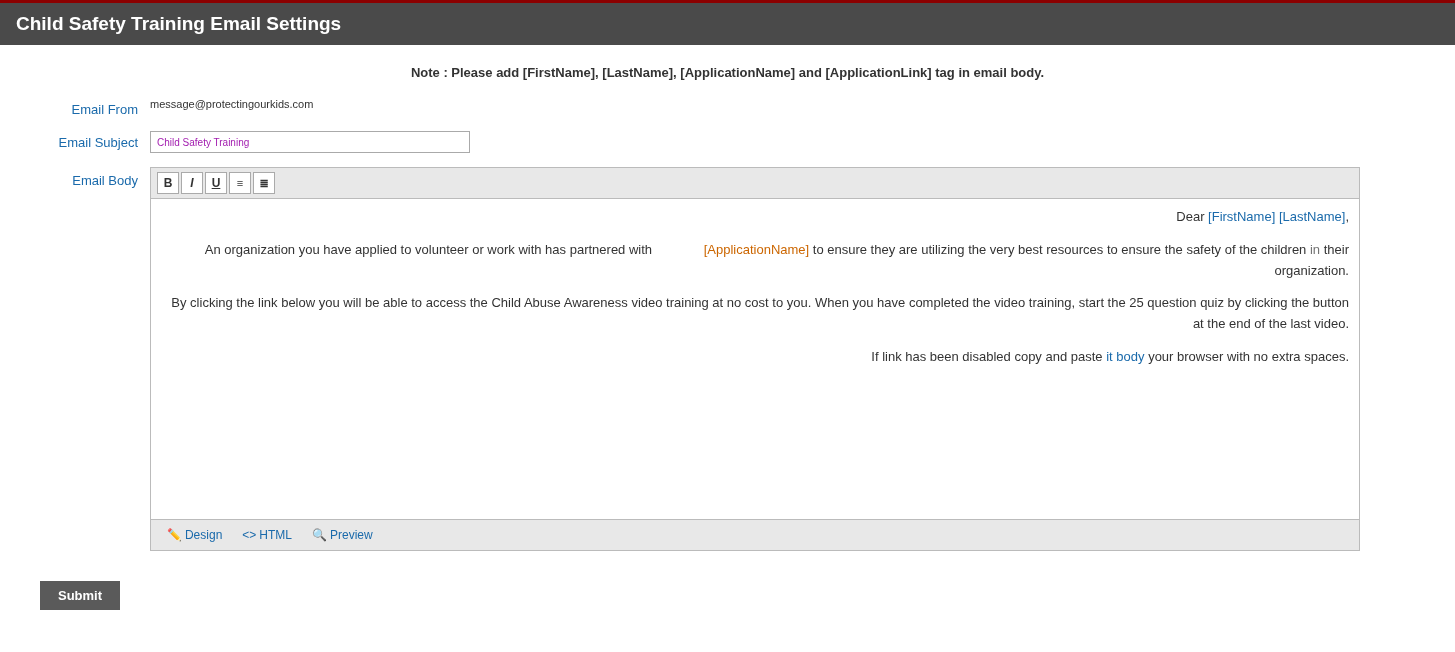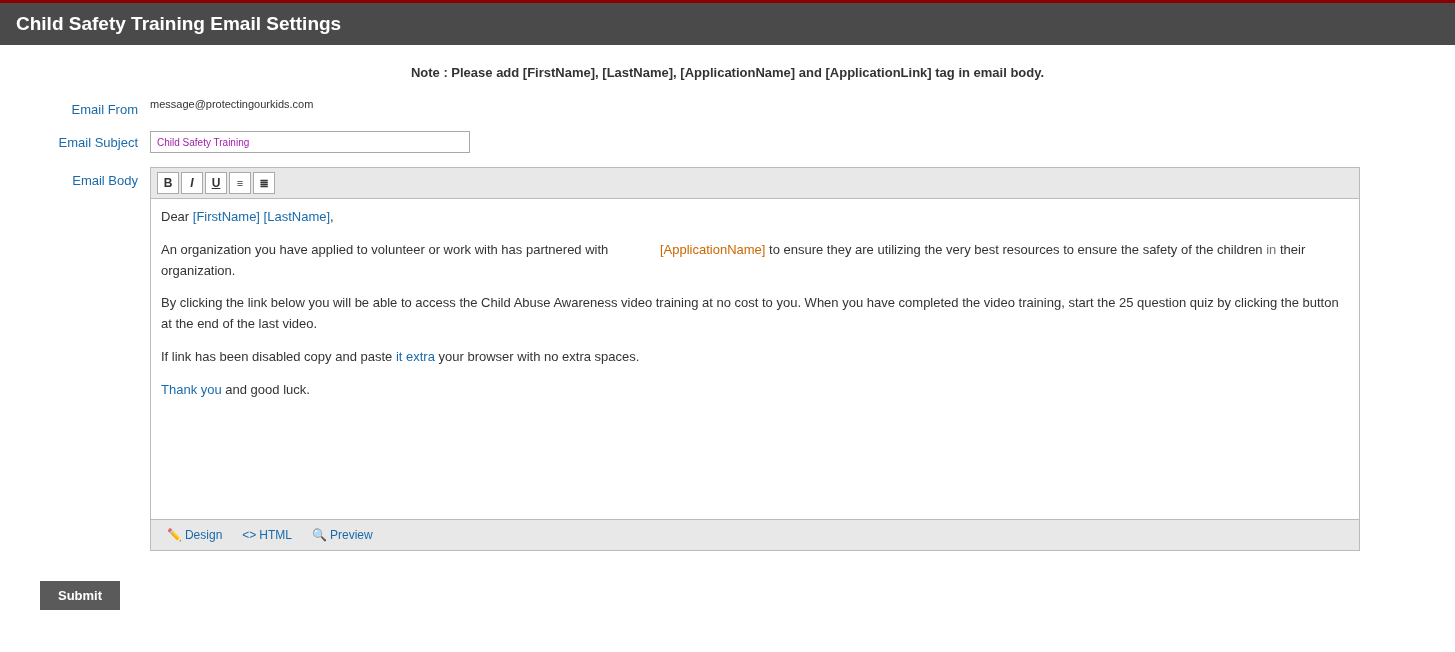--- a/index.html
+++ b/index.html
@@ -100,20 +100,21 @@
     .editor-body {
       padding: 8px 10px;
       min-height: 320px;
       font-size: 13px;
       line-height: 1.6;
       color: #333;
     }
 
     .editor-body p {
       margin-bottom: 12px;
+      text-align: right;
     }
 
     .text-blue { color: #1a6aab; }
     .text-orange { color: #cc6600; padding-left: 48px; }
     .text-green { color: #737373; }
 
     .editor-footer {
       background: #e8e8e8;
       border-top: 1px solid #bbb;
       padding: 5px 8px;
@@ -195,24 +196,21 @@
         <p>
           Dear <span class="text-blue">[FirstName]</span> <span class="text-blue">[LastName]</span>,
         </p>
         <p>
           An organization you have applied to volunteer or work with has partnered with <span class="text-orange">[ApplicationName]</span> to ensure they are utilizing the very best resources to ensure the safety of the children <span class="text-green">in</span> their organization.
         </p>
         <p>
           By clicking the link below you will be able to access the Child Abuse Awareness video training at no cost to you. When you have completed the video training, start the 25 question quiz by clicking the button at the end of the last video.
         </p>
         <p>
-          If link has been disabled copy and paste <span class="text-blue">it extra</span> your browser with no extra spaces.
-        </p>
-        <p>
-          <span class="text-blue">Thank you</span> and good luck.
+          If link has been disabled copy and paste <span class="text-blue">it body</span> your browser with no extra spaces.
         </p>
       </div>
 
       <div class="editor-footer">
         <a class="footer-tab" href="#">
           <span class="tab-icon">✏️</span>
           <span>Design</span>
         </a>
         <a class="footer-tab" href="#">
           <span class="tab-icon">&lt;&gt;</span>

